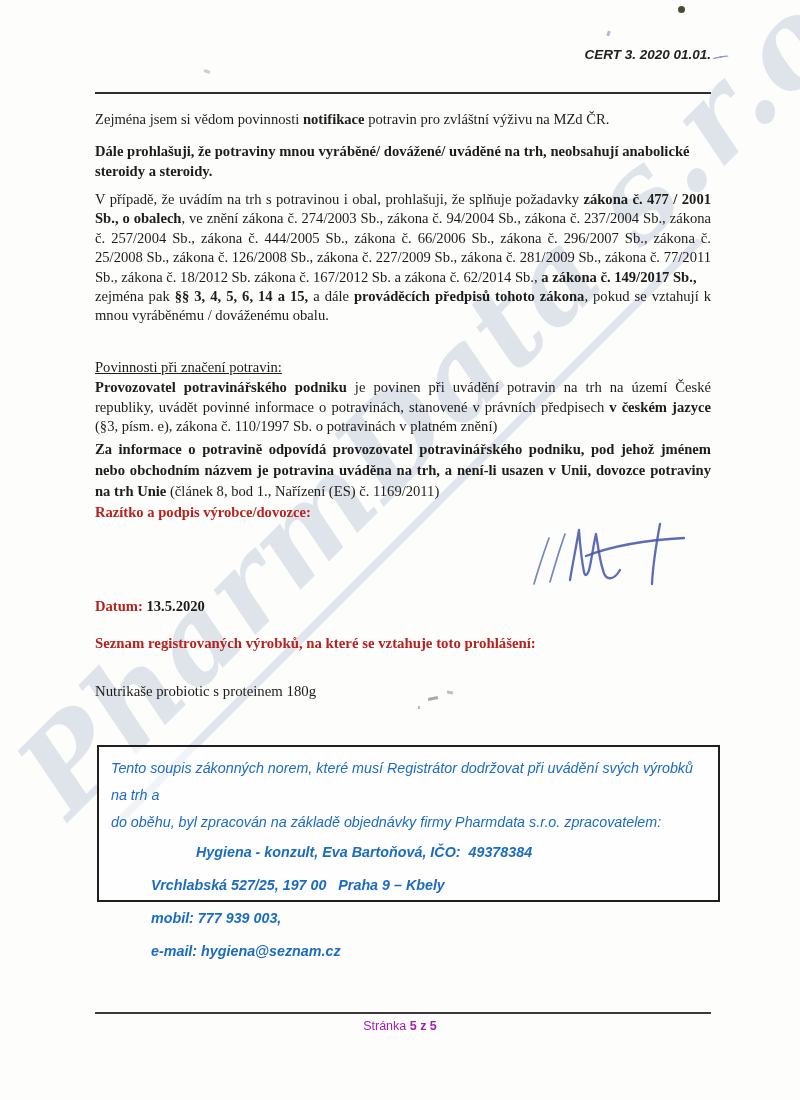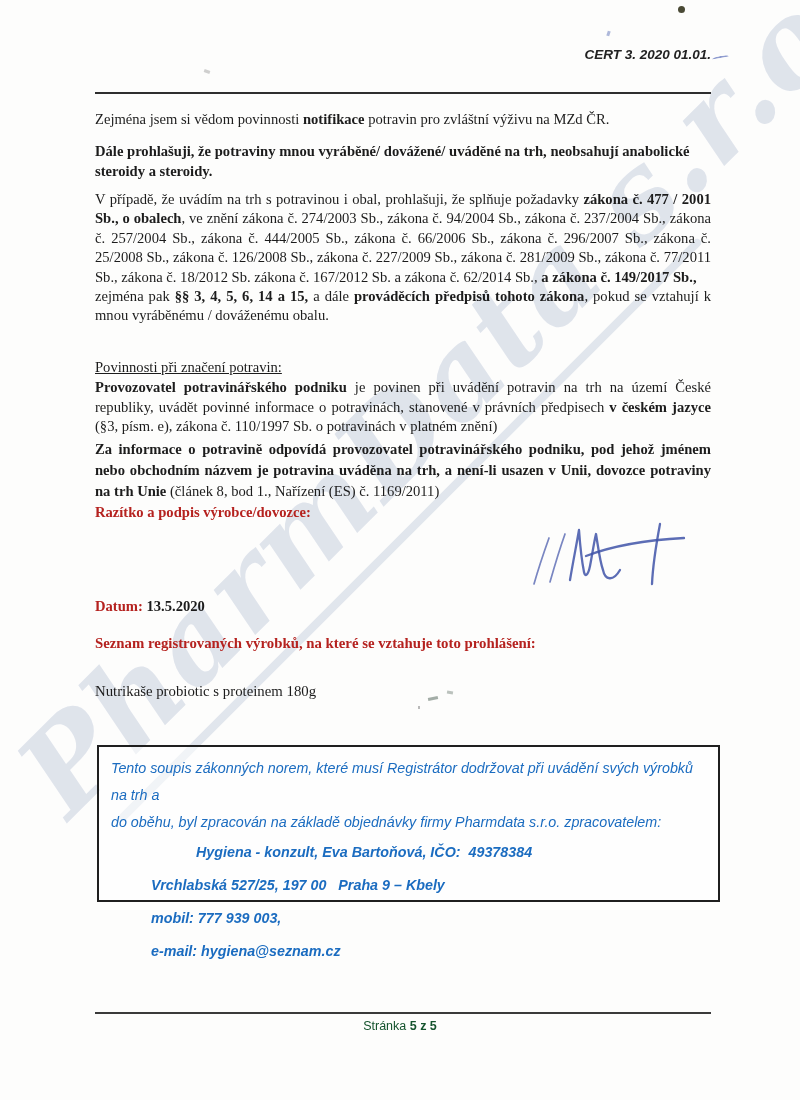--- a/index.html
+++ b/index.html
@@ -63,21 +63,21 @@
     padding:8px 12px;color:var(--info-blue);
     font-family:"Liberation Sans",sans-serif;font-style:italic;font-size:14.3px;
   }
   .info-box .intro{line-height:27px;}
   .info-box .contact{margin-left:85px;font-weight:700;white-space:pre-wrap;}
   .info-box .c1{margin-top:8px;}
   .info-box .c2,.info-box .c3,.info-box .c4{margin-top:17px;margin-left:40px;}
   
   .footer-text{
     position:absolute;left:0;right:0;top:1019px;z-index:1;text-align:center;
-    font-family:"Liberation Sans",sans-serif;font-size:12.5px;color:#14532d;
+    font-family:"Liberation Sans",sans-serif;font-size:12.5px;color:#a21caf;
   }
   .footer-text .num{font-weight:700;}
   
   .art{position:absolute;z-index:2;pointer-events:none;}
   .art-dot{left:678px;top:6px;width:7px;height:7px;border-radius:50%;background:#4a4a35;}
   .art-swash{left:712px;top:56px;width:17px;height:4px;border-top:2px solid #7484c4;border-radius:50%;transform:rotate(-10deg);opacity:.8;}
   .art-blue2{left:607px;top:31px;width:3px;height:5px;background:#8494c8;opacity:.65;transform:rotate(18deg);}
   .art-speck1{left:428px;top:697px;width:10px;height:3px;background:#5a6b60;opacity:.55;transform:rotate(-12deg);}
   .art-speck2{left:447px;top:691px;width:6px;height:3px;background:#6a7a70;opacity:.45;transform:rotate(8deg);}
   .art-speck3{left:418px;top:706px;width:2px;height:3px;background:#777;opacity:.5;}

